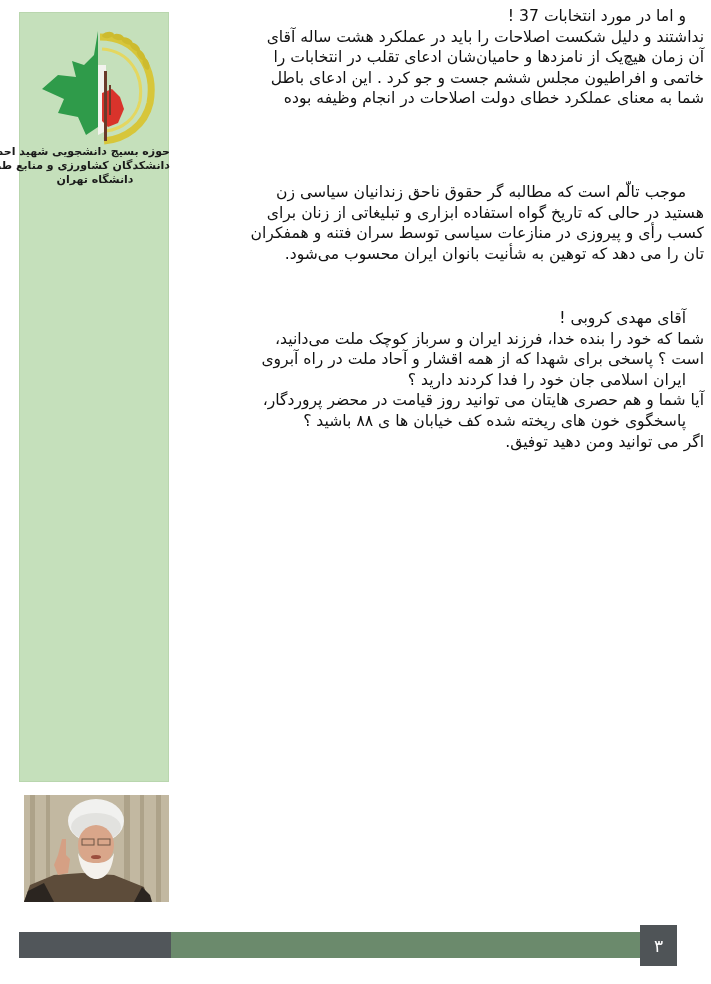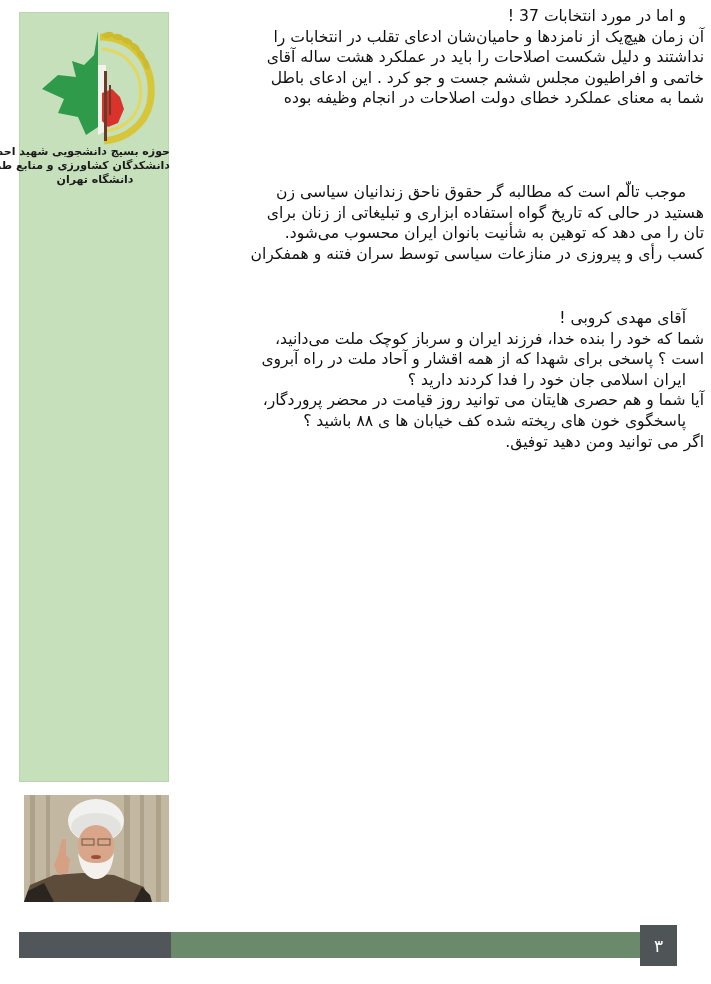--- a/index.html
+++ b/index.html
@@ -164,31 +164,31 @@
     <path d="M54 58 C56 78 66 84 72 84 C80 84 88 78 90 58 C86 66 80 68 72 68 C64 68 58 66 54 58 Z" fill="#f4f1ec"></path>
     <ellipse cx="72" cy="62" rx="5" ry="2" fill="#9b4e3e"></ellipse>
 
     <path d="M34 60 L38 44 L42 44 L42 60 L46 64 L44 78 L34 80 L30 70 Z" fill="#d5a084"></path>
   </svg>
 </div>
 
 <div class="content">
   <div class="para p1">
     <span class="line indent">و اما در مورد انتخابات 37 !</span>
+    <span class="line">نداشتند و دلیل شکست اصلاحات را باید در عملکرد  هشت ساله آقای</span>
     <span class="line">آن زمان هیچ‌یک از نامزدها و حامیان‌شان ادعای تقلب در انتخابات را</span>
-    <span class="line">نداشتند و دلیل شکست اصلاحات را باید در عملکرد  هشت ساله آقای</span>
     <span class="line">خاتمی و افراطیون مجلس ششم جست و جو کرد .  این ادعای باطل</span>
     <span class="line">شما  به معنای  عملکرد خطای دولت اصلاحات در انجام وظیفه بوده</span>
   </div>
 
   <div class="para p2">
     <span class="line indent">موجب تالّم است که مطالبه گر حقوق ناحق زندانیان سیاسی زن</span>
     <span class="line">هستید در حالی که تاریخ گواه استفاده ابزاری و تبلیغاتی از زنان برای</span>
+    <span class="line">کسب رأی و پیروزی در منازعات سیاسی توسط سران فتنه و همفکران</span>
     <span class="line">تان را می دهد که توهین به شأنیت بانوان ایران محسوب می‌شود.</span>
-    <span class="line">کسب رأی و پیروزی در منازعات سیاسی توسط سران فتنه و همفکران</span>
   </div>
 
   <div class="para p3">
     <span class="line indent">آقای مهدی کروبی !</span>
     <span class="line">شما که خود را بنده خدا، فرزند ایران و سرباز کوچک ملت می‌دانید،</span>
     <span class="line">است ؟ پاسخی برای  شهدا که  از همه اقشار و آحاد ملت در راه آبروی</span>
     <span class="line indent">ایران اسلامی جان خود را فدا کردند دارید ؟</span>
     <span class="line">آیا شما و هم حصری هایتان می توانید روز قیامت در محضر پروردگار،</span>
     <span class="line indent">پاسخگوی خون های ریخته شده کف خیابان ها ی ۸۸ باشید ؟</span>
     <span class="line">اگر می توانید ومن دهید توفیق.</span>

